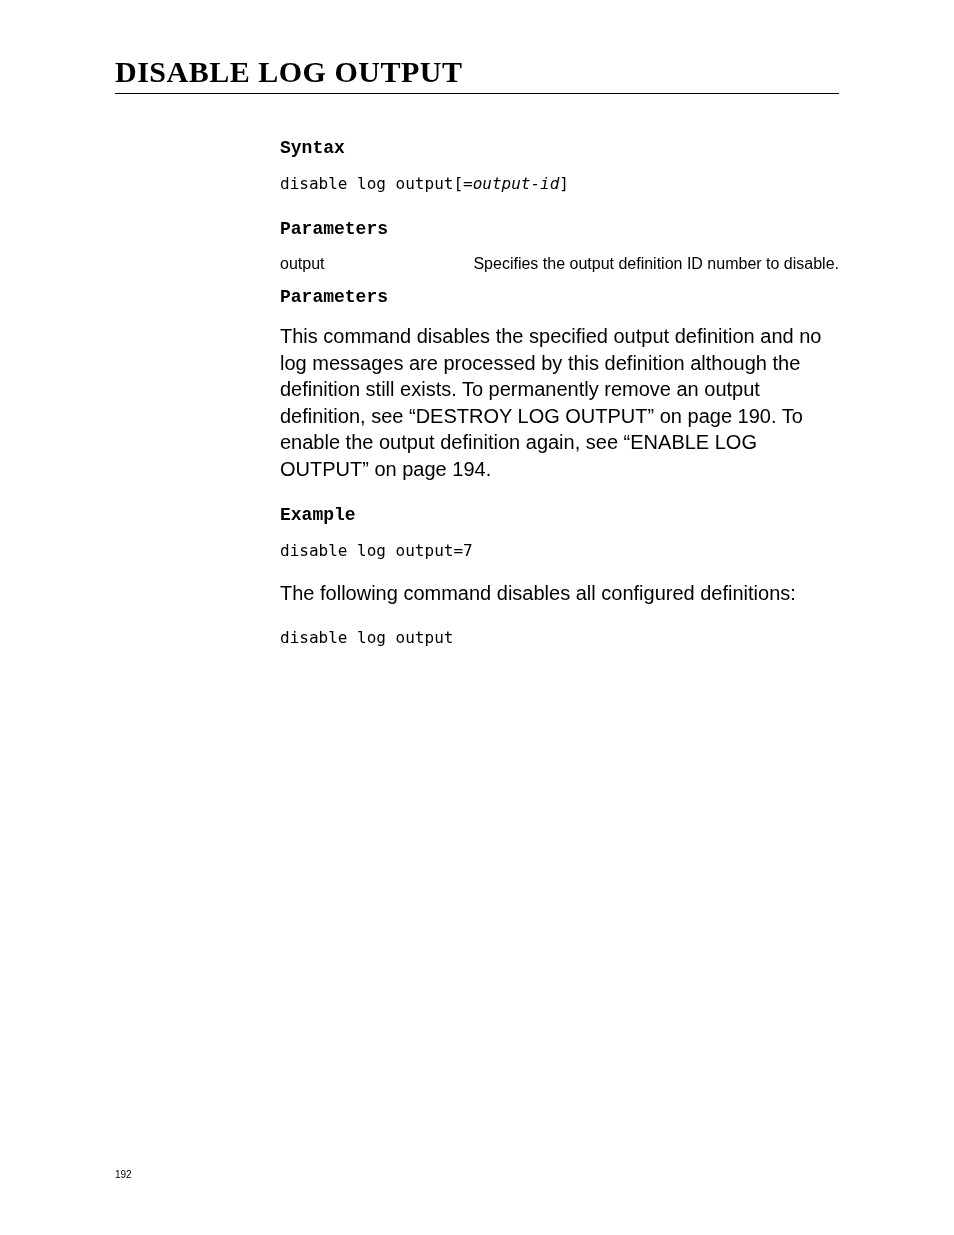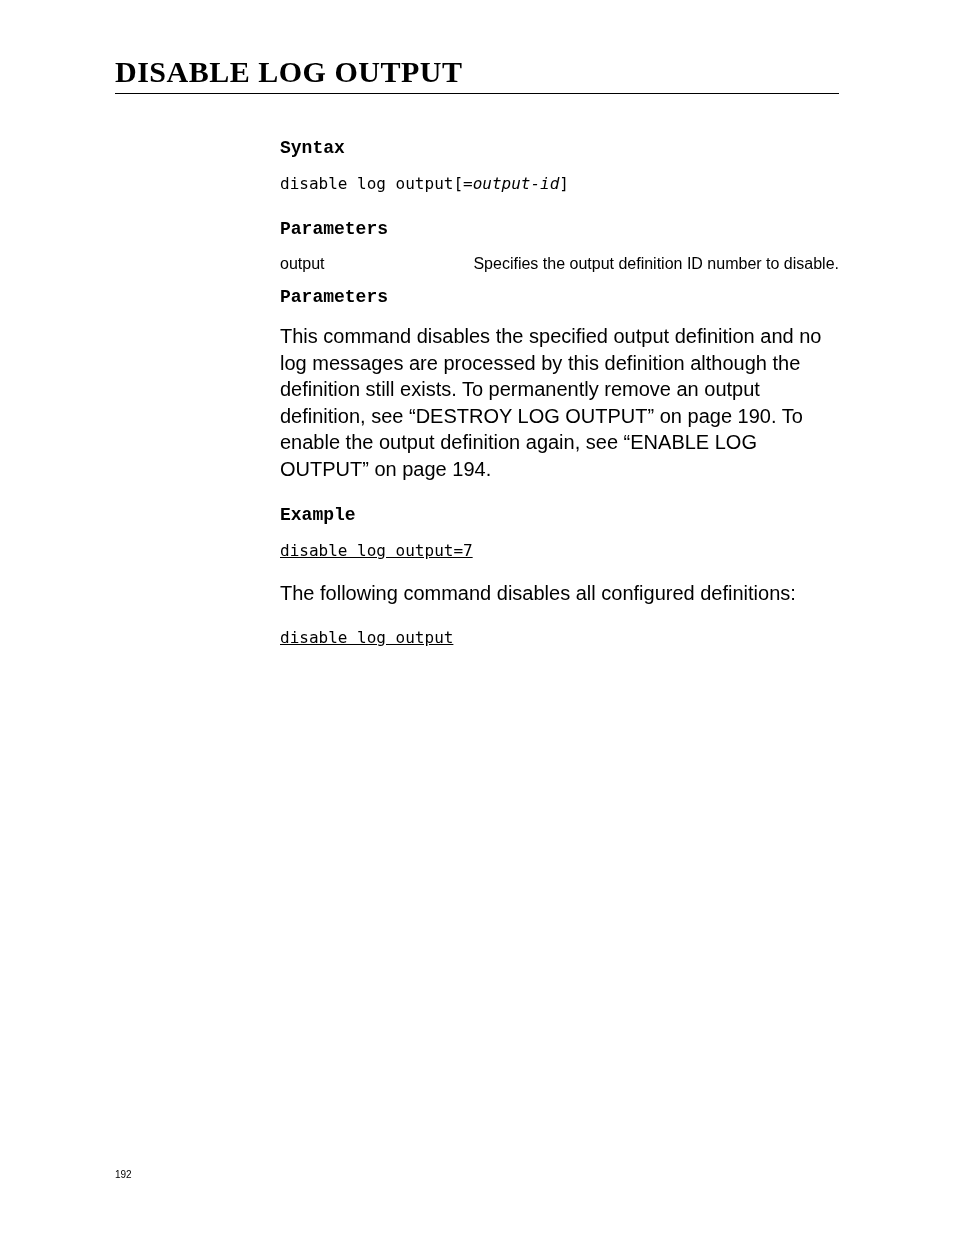--- a/index.html
+++ b/index.html
@@ -64,21 +64,20 @@
     .body-text {
       font-family: Arial, sans-serif;
       font-size: 20px;
       line-height: 1.33;
       margin-bottom: 22px;
     }
     .code-line {
       font-family: "Lucida Console", Monaco, monospace;
       font-size: 16px;
       margin-bottom: 20px;
-      text-decoration: underline;
     }
     .page-number {
       position: absolute;
       bottom: 55px;
       left: 115px;
       font-size: 10px;
       font-family: Arial, sans-serif;
       margin-top: 27px;
     }
   </style>

